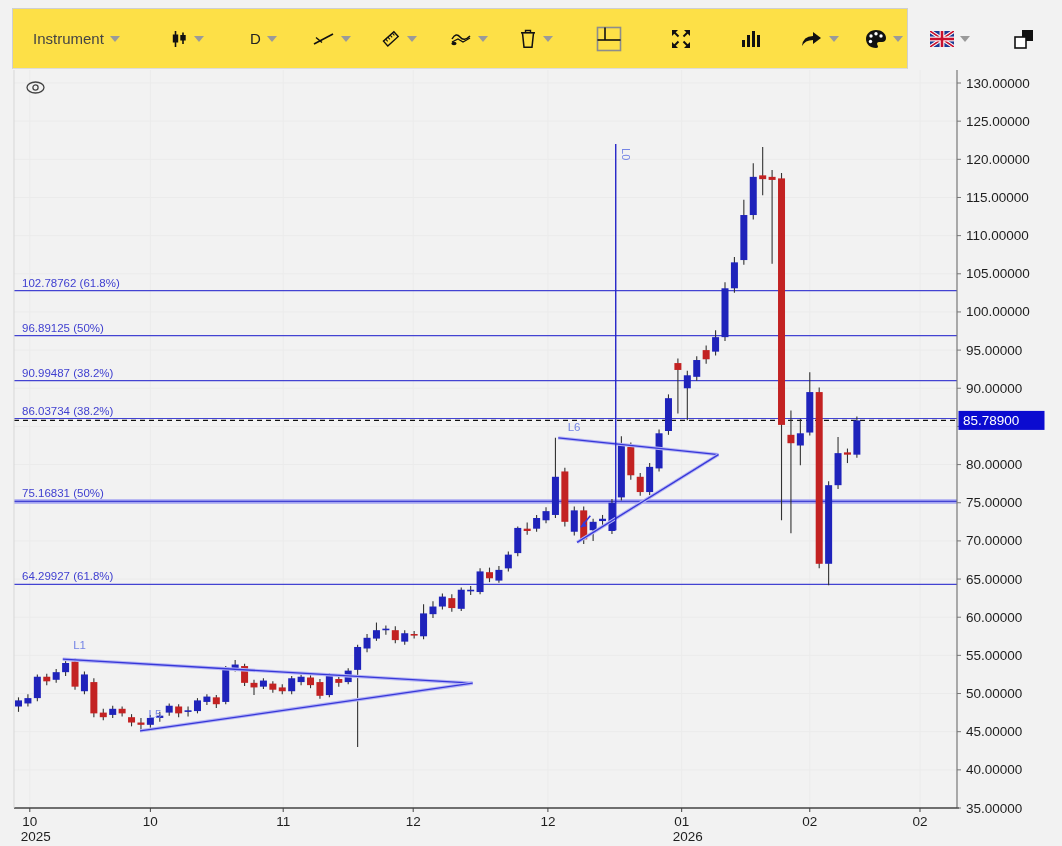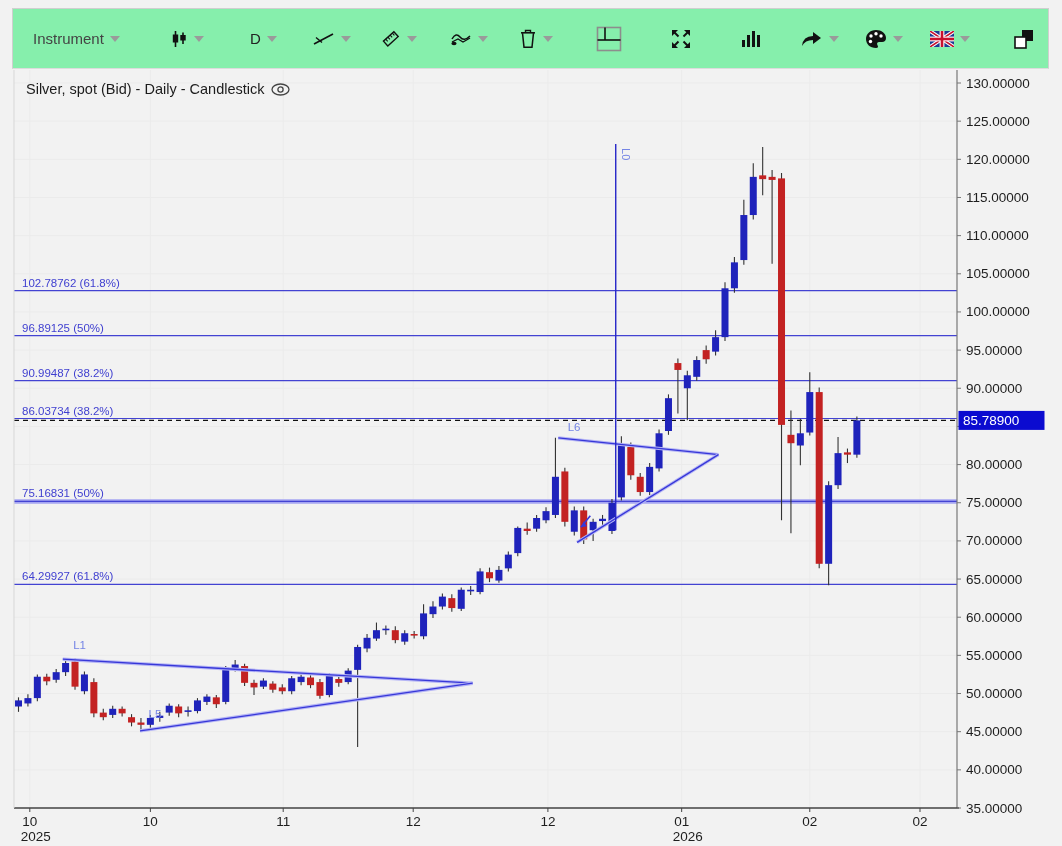--- a/index.html
+++ b/index.html
@@ -1,18 +1,18 @@
 <!DOCTYPE html>
 <html><head>
 <meta charset="utf-8">
 <style>
   html,body{margin:0;padding:0;}
   body{width:1062px;height:846px;background:#f2f2f2;font-family:"Liberation Sans",sans-serif;overflow:hidden;}
   .page{position:relative;width:1062px;height:846px;}
-  .toolbar{position:absolute;left:12px;top:8px;width:1037px;height:61px;background:#86efac;border:1px solid #cfcfcf;border-bottom:1px solid #dcdcdc;box-sizing:border-box;text-align:right;}
+  .toolbar{position:absolute;left:12px;top:8px;width:896px;height:61px;background:#fde047;border:1px solid #cfcfcf;border-bottom:1px solid #dcdcdc;box-sizing:border-box;text-align:right;}
   .titem{position:absolute;top:0;height:59px;display:flex;align-items:center;gap:6px;cursor:pointer;color:#333;}
   .tlabel{font-size:15px;color:#444;}
   .caret{width:0;height:0;border-left:5px solid transparent;border-right:5px solid transparent;border-top:6px solid #9a9a9a;display:inline-block;}
   .dlabel{font-size:15px;color:#222;}
   .chart-title{position:absolute;left:26px;top:81px;font-size:14.5px;color:#1c1c1c;display:flex;align-items:center;gap:6px;z-index:5;}
   svg text{font-family:"Liberation Sans",sans-serif;}
   .icon{display:inline-flex;align-items:center;}
 </style>
 </head>
 <body>
@@ -458,21 +458,20 @@
       <span class="icon">
         <svg width="22" height="22" viewBox="0 0 22 22">
             <rect x="9" y="2" width="11" height="11" fill="#111"></rect>
             <rect x="2" y="9" width="11" height="11" fill="#fff" stroke="#111" stroke-width="1.6"></rect>
           </svg>
       </span>
     </div>
   </div>
 
   <div class="chart-title">
-    <span>Silver, spot (Bid) - Daily - Candlestick</span>
     <span class="icon">
       <svg width="19" height="13" viewBox="0 0 19 13">
           <ellipse cx="9.5" cy="6.5" rx="8.5" ry="5.5" fill="none" stroke="#444" stroke-width="1.3"></ellipse>
           <circle cx="9.5" cy="6.5" r="2.6" fill="none" stroke="#444" stroke-width="1.3"></circle>
         </svg>
     </span>
   </div>
 
 </div>
 

